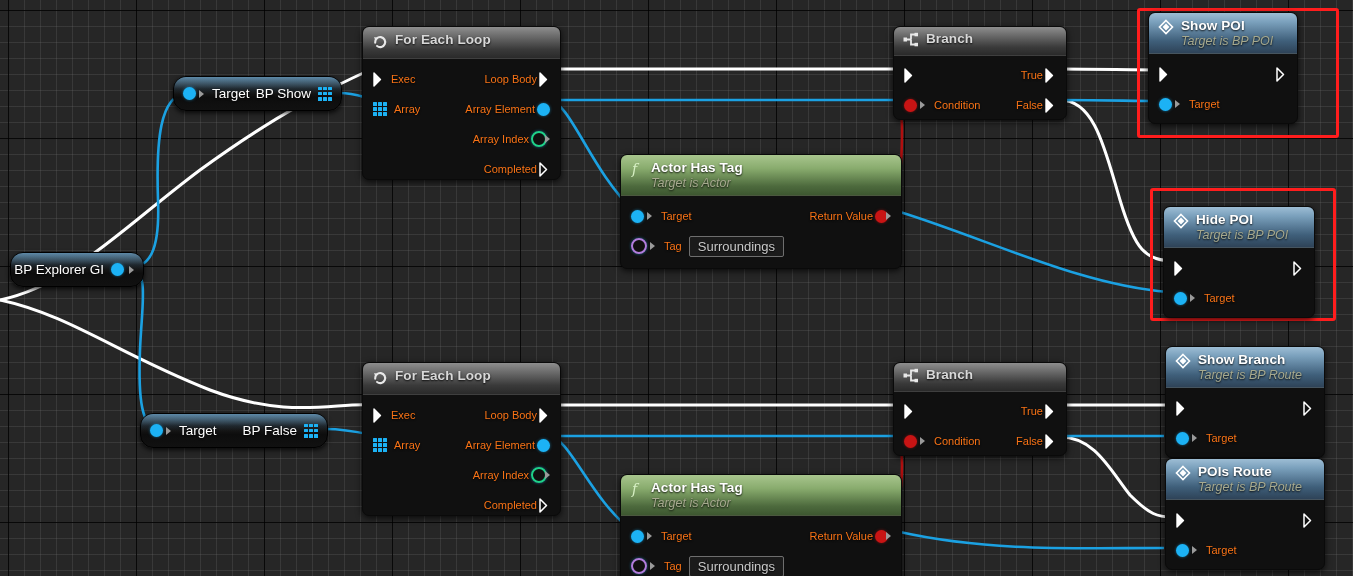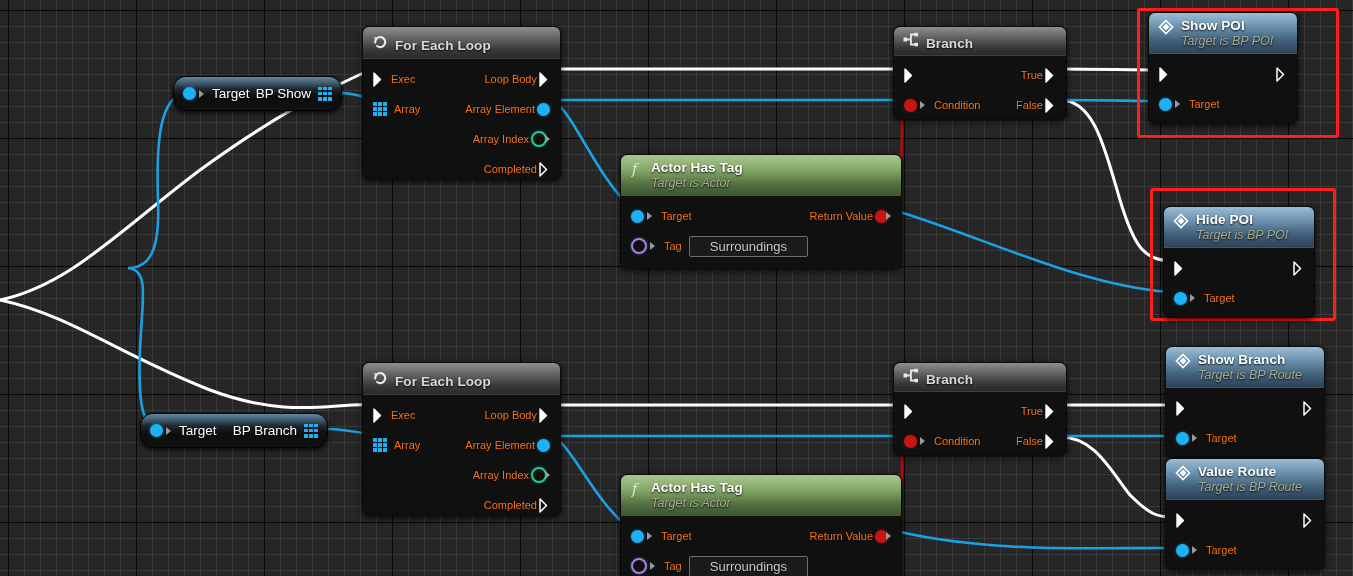--- a/index.html
+++ b/index.html
@@ -37,21 +37,21 @@
     display:flex;align-items:flex-start;gap:7px;
     border-bottom:1px solid rgba(0,0,0,.55);
   }
   .hdr .titles{display:flex;flex-direction:column;line-height:1.12;}
   .title{font-size:13.5px;font-weight:bold;color:#ffffff;letter-spacing:.1px;
          text-shadow:0 1px 2px rgba(0,0,0,.9);white-space:nowrap;}
   .subtitle{font-size:12.5px;font-style:italic;color:#a6a98e;
             text-shadow:0 1px 2px rgba(0,0,0,.9);white-space:nowrap;margin-top:1px;}
 
   
-  .hdr.gray{background:linear-gradient(to bottom,#8e8e8e 0%,#6d6d6d 28%,#3a3a3a 72%,#2a2a2a 100%);align-items:flex-end;}
+  .hdr.gray{background:linear-gradient(to bottom,#8e8e8e 0%,#6d6d6d 28%,#3a3a3a 72%,#2a2a2a 100%);}
   .hdr.gray .title{color:#d8d8d8;}
   .hdr.green{background:linear-gradient(to bottom,#a8c58d 0%,#88ab6d 34%,#4d6a3d 78%,#3d5730 100%);}
   .hdr.blue{background:linear-gradient(to bottom,#9dbdd4 0%,#7ba1bd 22%,#3f5f7a 70%,#2e4358 100%);}
 
   
   .rows{padding:5px 0 9px 0;}
   .row{height:30px;display:flex;align-items:center;position:relative;}
   .left{display:flex;align-items:center;gap:7px;padding-left:10px;}
   .right{display:flex;align-items:center;gap:2px;position:absolute;right:10px;}
   .plabel{font-size:11px;color:#f97316;white-space:nowrap;
@@ -85,21 +85,21 @@
     position:absolute;left:0;right:0;top:0;height:52%;
     background:linear-gradient(to bottom,rgba(120,200,255,.55),rgba(40,110,165,.12) 70%,rgba(0,0,0,0));
     pointer-events:none;
   }
   .pill .inner{position:relative;display:flex;align-items:center;width:100%;height:100%;}
   .pill .ptxt{font-size:13.5px;color:#fff;text-shadow:0 1px 2px rgba(0,0,0,.9);white-space:nowrap;}
 
   
   .tagfield{
     background:#1b1b1b;border:1px solid #6e6e6e;border-radius:2px;
-    padding:2px 20px;font-size:13px;color:#c9c9c9;
+    padding:2px 8px;font-size:13px;color:#c9c9c9;
     text-shadow:0 1px 1px rgba(0,0,0,.8);white-space:nowrap;
   }
 
   
   .sel{position:absolute;border:3px solid #ff1d1d;border-radius:3px;pointer-events:none;}
 
   
   .glyph{flex:none;margin-top:1px;}
 </style>
 </head>
@@ -141,20 +141,28 @@
     <path d="M1060,436 C1110,436 1140,436 1164,436" stroke="#1ba1e2" stroke-width="2.6" fill="none"></path>
     <path d="M900,532 C990,552 1080,548 1164,548" stroke="#1ba1e2" stroke-width="2.6" fill="none"></path>
 
     <path d="M886,212 C898,205 902,170 902,130 C902,115 900,106 900,100" stroke="#b00f0f" stroke-width="2.6" fill="none"></path>
     <path d="M886,532 C898,520 902,490 902,465 C902,450 900,442 900,436" stroke="#b00f0f" stroke-width="2.6" fill="none"></path>
   </svg>
 
   <div class="sel" style="left:1137px;top:8px;width:196px;height:124px;"></div>
   <div class="sel" style="left:1150px;top:188px;width:180px;height:127px;"></div>
 
+  <div class="pill" style="left:10px;top:252px;width:132px;height:33px;">
+    <div class="sheen"></div>
+    <div class="inner" style="justify-content:flex-end;padding-right:9px;gap:7px;">
+      <span class="ptxt">BP Explorer GI</span>
+      <span class="dot"></span>
+      <span class="arrtip-r"></span>
+    </div>
+  </div>
 
   <div class="pill" style="left:173px;top:76px;width:167px;height:33px;">
     <div class="sheen"></div>
     <div class="inner" style="padding:0 9px;justify-content:space-between;">
       <span style="display:flex;align-items:center;gap:5px;">
         <span class="dot"></span>
         <span class="arrtip-r"></span>
         <span class="ptxt" style="margin-left:3px;">Target</span>
       </span>
       <span style="display:flex;align-items:center;gap:7px;">
@@ -176,21 +184,21 @@
 
   <div class="pill" style="left:140px;top:413px;width:186px;height:33px;">
     <div class="sheen"></div>
     <div class="inner" style="padding:0 9px;justify-content:space-between;">
       <span style="display:flex;align-items:center;gap:5px;">
         <span class="dot"></span>
         <span class="arrtip-r"></span>
         <span class="ptxt" style="margin-left:3px;">Target</span>
       </span>
       <span style="display:flex;align-items:center;gap:7px;">
-        <span class="ptxt">BP Branch</span>
+        <span class="ptxt">BP False</span>
         <span class="arrayicon">
             <i></i>
             <i></i>
             <i></i>
             <i></i>
             <i></i>
             <i></i>
             <i></i>
             <i></i>
             <i></i>
@@ -639,21 +647,21 @@
 
   <div class="node" style="left:1165px;top:458px;width:158px;height:110px;">
     <div class="hdr blue">
       <span class="glyph">
         <svg width="16" height="16" viewBox="0 0 16 16">
           <path d="M8 1.5 L14.5 8 L8 14.5 L1.5 8 Z" fill="none" stroke="#ffffff" stroke-width="1.6"></path>
           <path d="M8 4.6 L11.4 8 L8 11.4 L4.6 8 Z" fill="#ffffff"></path>
         </svg>
       </span>
       <span class="titles">
-        <span class="title">Value Route</span>
+        <span class="title">POIs Route</span>
         <span class="subtitle">Target is BP Route</span>
       </span>
     </div>
     <div class="rows">
       <div class="row">
         <span class="left">
           <span class="exec">
             <svg width="11" height="15" viewBox="0 0 11 15">
                 <path d="M1 1 L7.5 7.5 L1 14 Z" fill="#ffffff" stroke="#ffffff" stroke-width="1.4" stroke-linejoin="round"></path>
               </svg>

